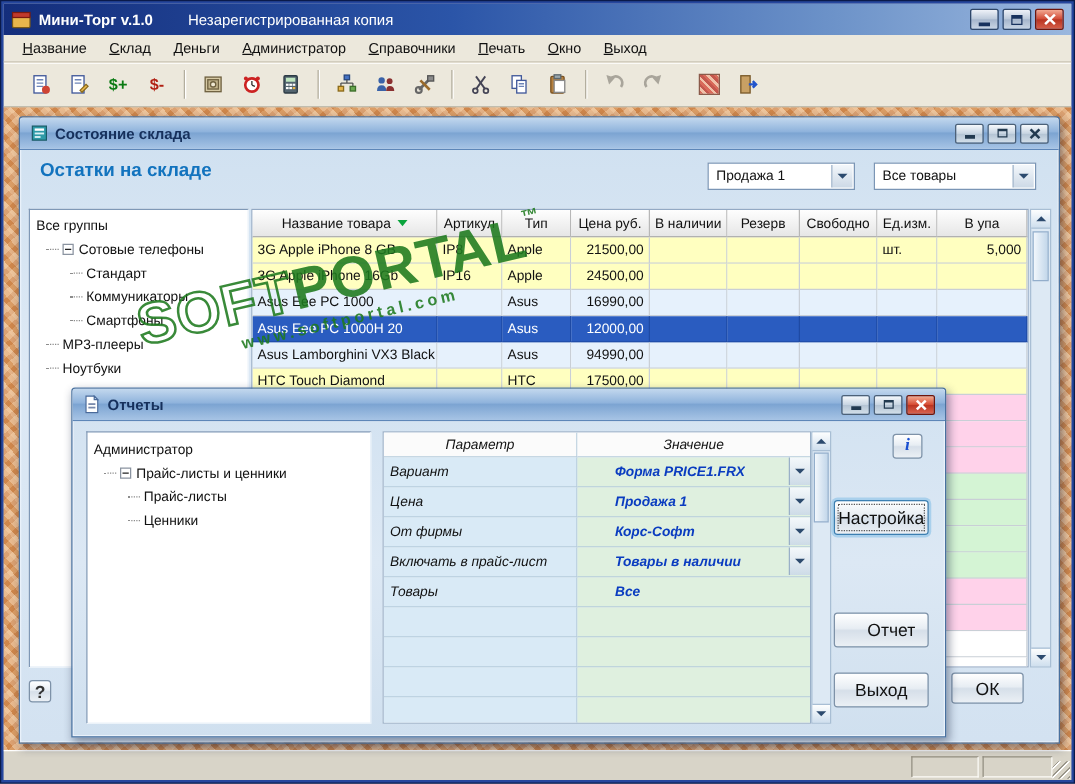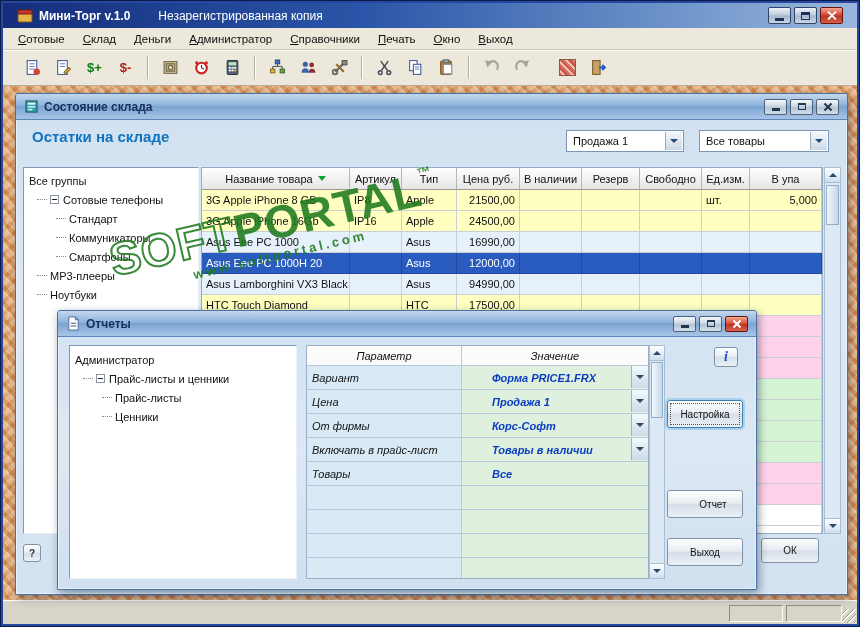--- a/index.html
+++ b/index.html
@@ -5,21 +5,21 @@
   * { margin:0; padding:0; box-sizing:border-box; }
   html,body { width:860px; height:627px; }
   body { font-family:"Liberation Sans","DejaVu Sans",sans-serif; font-size:11px; color:#111; background:#444; }
   .screen { position:relative; width:860px; height:627px; overflow:hidden; background:#223; }
 
   
   .main-window { position:absolute; inset:0; background:#d8d4c8;
       box-shadow: inset 0 0 0 1px #0a1a4a, inset 0 0 0 3px #26479e; }
   .titlebar { position:absolute; left:3px; top:3px; right:3px; height:25px;
       background:linear-gradient(90deg,#142e7c 0%,#2b55a8 42%,#6d93c9 78%,#9ab7de 100%);
-      display:flex; align-items:center; padding:0 14px; color:#fff; }
+      display:flex; align-items:center; padding:0 6px; color:#fff; }
   .titlebar .t-title { font-weight:bold; font-size:12px; margin:0 28px 0 6px; white-space:nowrap; }
   .titlebar .t-sub { font-size:12px; white-space:nowrap; }
   .t-spacer { flex:1; }
   .mw-btn { width:23px; height:17px; margin-left:3px; border:1px solid #2e4668; border-radius:2px;
       background:linear-gradient(#eef2f8,#bcc9da 48%,#a6b6cc 52%,#c9d5e4); display:flex; align-items:center; justify-content:center; }
   .mw-btn.red { background:linear-gradient(#f2a891,#d14a36 48%,#b83320 52%,#d65f4a); border-color:#6e150b; }
   .g-min { width:9px; height:3px; background:#18325e; margin-top:7px; }
   .g-max { width:9px; height:8px; border:1px solid #18325e; border-top-width:3px; }
   .g-close { position:relative; width:11px; height:11px; }
   .g-close::before,.g-close::after { content:""; position:absolute; left:5px; top:0; width:2px; height:11px; background:#18325e; }
@@ -116,21 +116,21 @@
   .f-white .fc { background:#ffffff; }
 
   .vscroll { position:absolute; background:#dde9f4; border:1px solid #a8bed4; }
   .wh-vscroll { left:808px; top:73px; width:17px; height:367px; }
   .scroll-btn { height:15px; background:linear-gradient(#fdfefe,#cfdfee); display:flex; align-items:center; justify-content:center; }
   .scroll-btn.top { border-bottom:1px solid #a8bed4; }
   .scroll-btn.bot { position:absolute; bottom:0; left:0; right:0; border-top:1px solid #a8bed4; }
   .scroll-thumb { position:absolute; left:1px; right:1px; background:linear-gradient(90deg,#f2f7fc,#c3d7ea); border:1px solid #93aecb; }
   .wh-thumb { top:17px; height:40px; }
 
-  .btn { border:1px solid #7e92a8; border-radius:3px; font-size:10px; color:#111;
+  .btn { border:1px solid #7e92a8; border-radius:3px; font-size:14px; color:#111;
       background:linear-gradient(#ffffff,#e7edf3 45%,#d6dfe9 52%,#ebf0f5); display:flex; align-items:center; justify-content:center; }
   .wh-ok { position:absolute; left:745px; top:444px; width:58px; height:25px; }
   .wh-help { position:absolute; left:7px; top:450px; width:18px; height:18px; font-weight:bold; color:#333; }
 
   
   .rp-window { left:57px; top:310px; width:700px; height:280px; z-index:40;
       background:linear-gradient(#d2e2f1,#dce8f4 50%,#d0e0ef); }
   .rp-tree { position:absolute; left:11px; top:34px; width:228px; height:234px; padding-top:4px; overflow:hidden; }
   .rp-grid { position:absolute; left:248px; top:34px; width:343px; height:234px; background:#fff; border:1px solid #9ab0c8; overflow:hidden;font-style:italic; }
   .gh-row { display:flex; height:20px; }
@@ -184,21 +184,21 @@
         </div>
       <div class="mw-btn">
           <div class="g-max"></div>
         </div>
       <div class="mw-btn red">
           <div class="g-close"></div>
         </div>
     </div>
 
     <div class="menubar">
-      <div class="menu-item"><span>Сотовые</span></div>
+      <div class="menu-item"><span>Название</span></div>
       <div class="menu-item"><span>Склад</span></div>
       <div class="menu-item"><span>Деньги</span></div>
       <div class="menu-item"><span>Администратор</span></div>
       <div class="menu-item"><span>Справочники</span></div>
       <div class="menu-item"><span>Печать</span></div>
       <div class="menu-item"><span>Окно</span></div>
       <div class="menu-item"><span>Выход</span></div>
     </div>
 
     <div class="toolbar">

